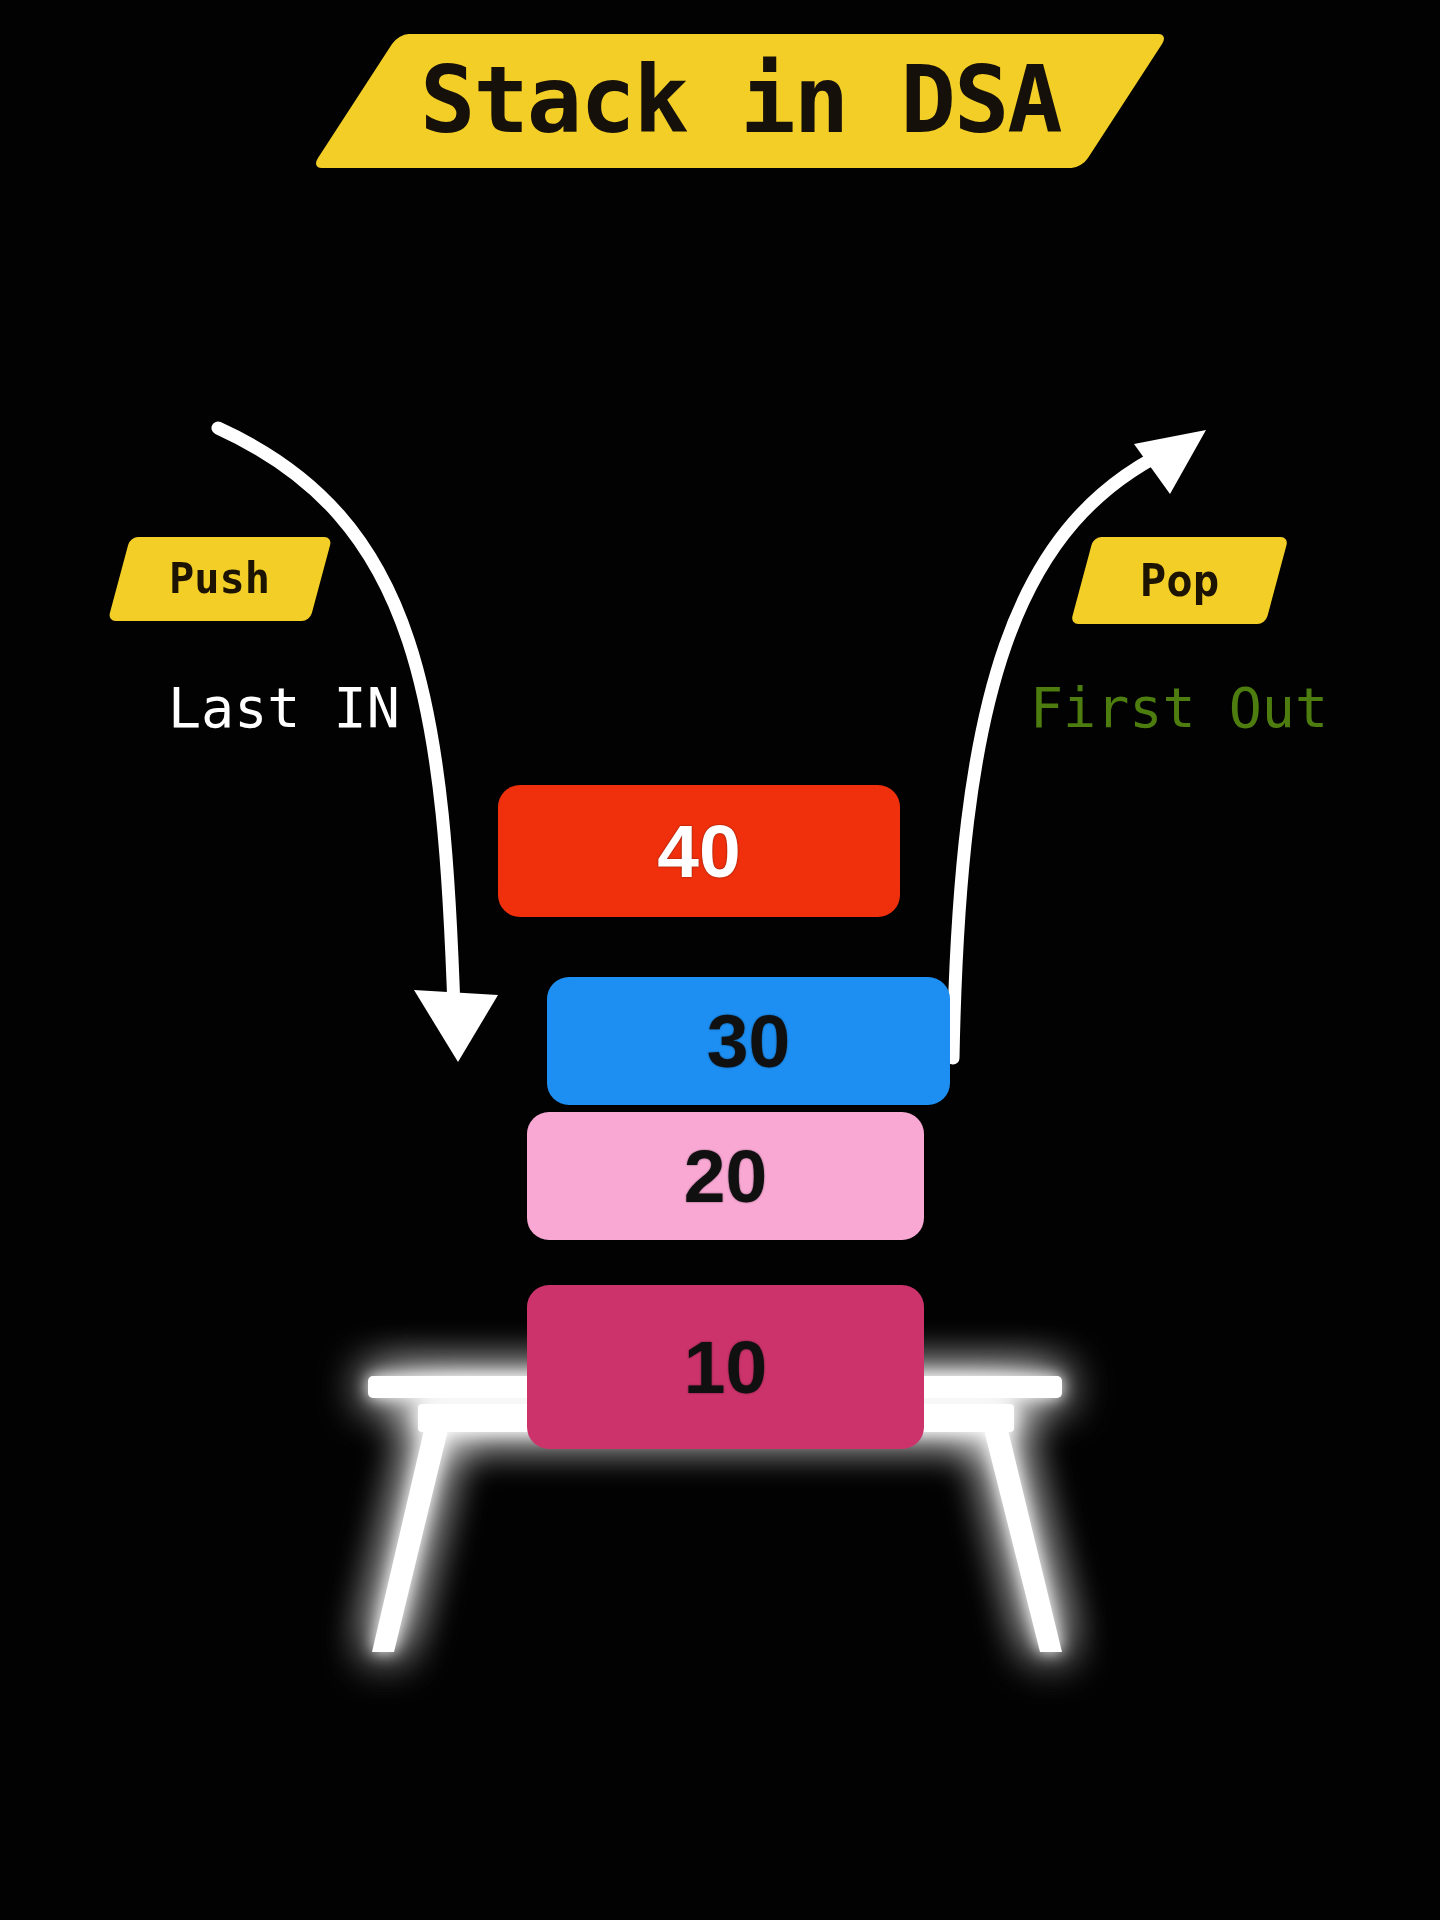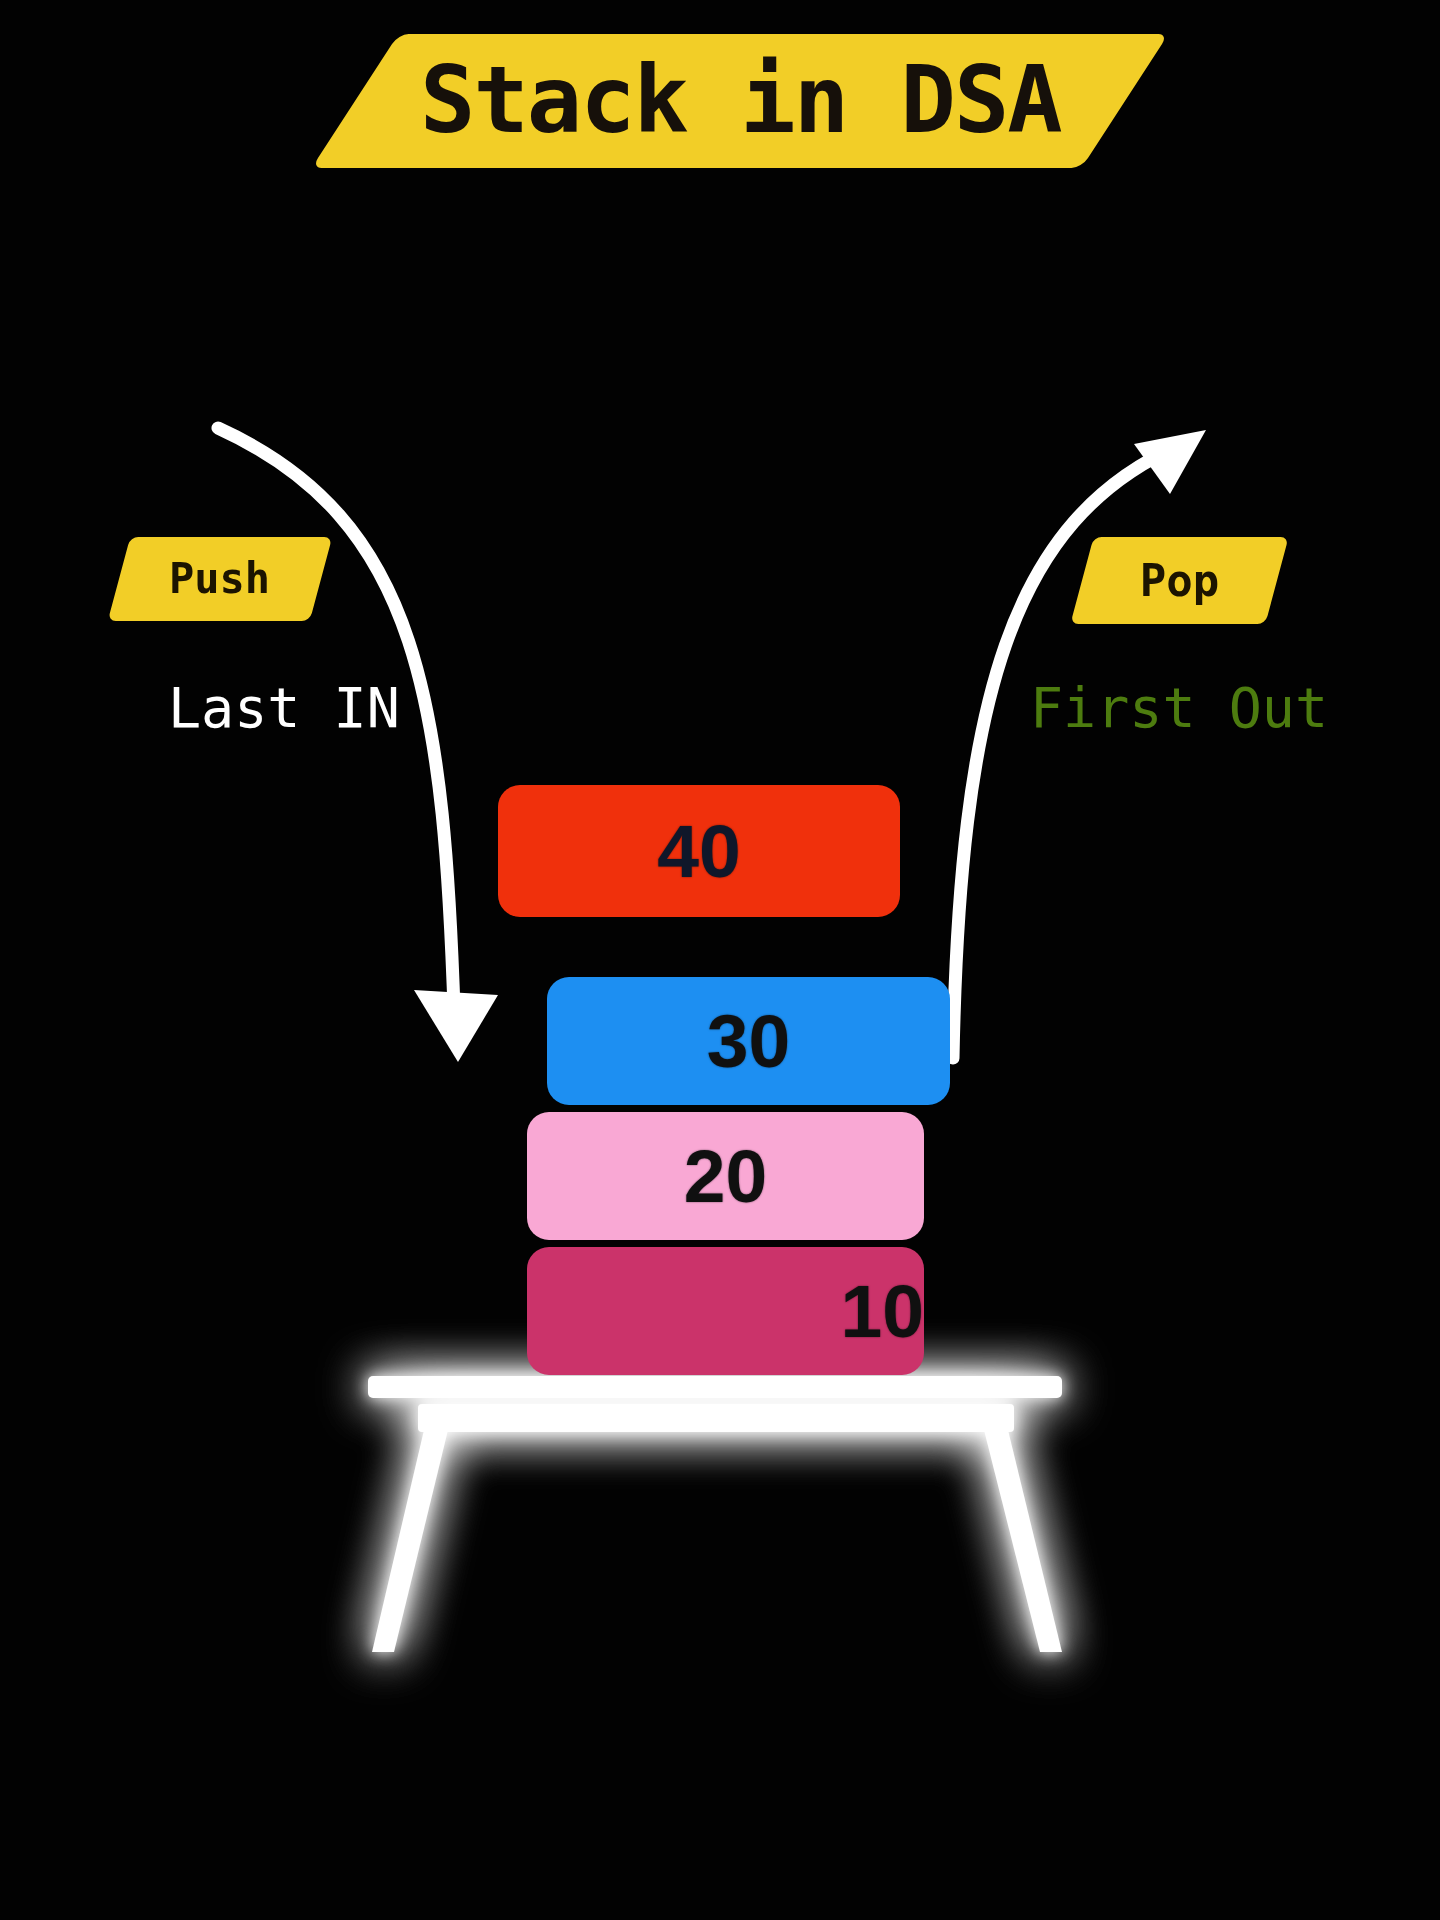--- a/index.html
+++ b/index.html
@@ -50,21 +50,21 @@
     display:flex;align-items:center;justify-content:center;
   }
   .block span{
     font-family:"Liberation Sans", sans-serif;
     font-size:75px;font-weight:bold;line-height:1;
     text-shadow:0 0 2px rgba(0,0,0,.55);
   }
   .b0{left:498px;top:785px;width:402px;height:132px;}
   .b1{left:523px;top:977px;width:403px;height:128px;margin-left:24px;}
   .b2{left:527px;top:1112px;width:397px;height:128px;}
-  .b3{left:527px;top:1247px;width:397px;height:128px;justify-content:flex-end;}
+  .b3{left:527px;top:1285px;width:397px;height:164px;}
 </style>
 </head>
 <body>
 
 <div class="canvas" style="background: rgb(2, 2, 2);">
 
   <svg class="overlay" viewBox="0 0 1440 1920">
     <defs>
       <filter id="glow" x="-60%" y="-60%" width="220%" height="220%">
         <feGaussianBlur in="SourceGraphic" stdDeviation="24" result="big"></feGaussianBlur>
@@ -104,21 +104,21 @@
     <span style="color: rgb(28, 20, 0);">Push</span>
   </div>
   <div class="caption caption-left" style="color: rgb(255, 255, 255);">Last IN</div>
 
   <div class="tag tag-pop" style="background: rgb(242, 206, 39);">
     <span style="color: rgb(28, 20, 0);">Pop</span>
   </div>
   <div class="caption caption-right" style="color: #4d7c0f;">First Out</div>
 
   <div class="block b0" style="background: rgb(240, 48, 12);">
-    <span style="color: #0f172a;">40</span>
+    <span style="color: #ffffff;">40</span>
   </div>
   <div class="block b1" style="background: rgb(29, 143, 242);">
     <span style="color: rgb(16, 16, 16);">30</span>
   </div>
   <div class="block b2" style="background: #f9a8d4;">
     <span style="color: rgb(16, 16, 16);">20</span>
   </div>
   <div class="block b3" style="background: rgb(203, 51, 106);">
     <span style="color: rgb(16, 16, 16);">10</span>
   </div>

